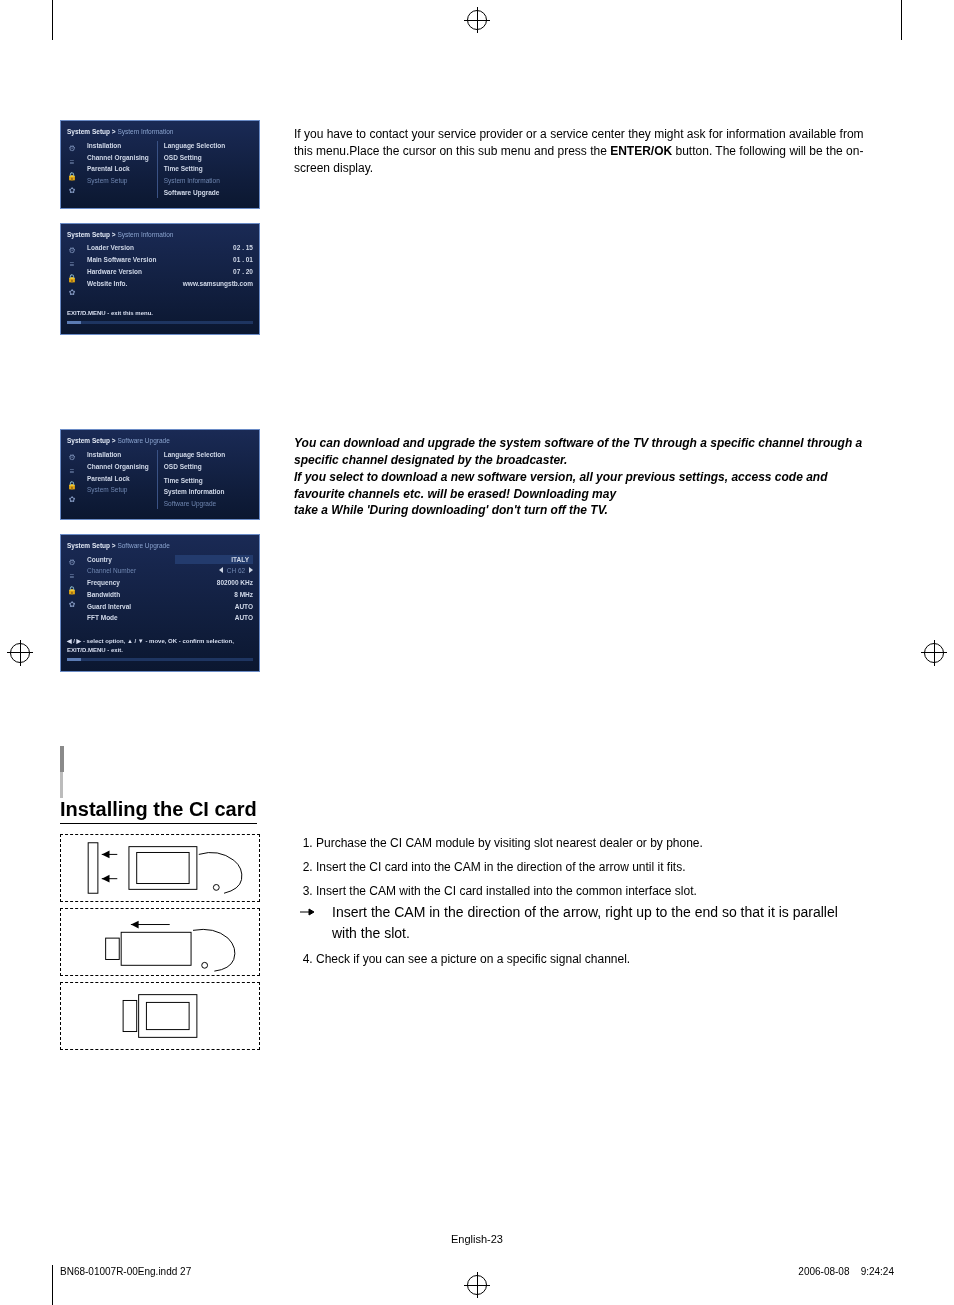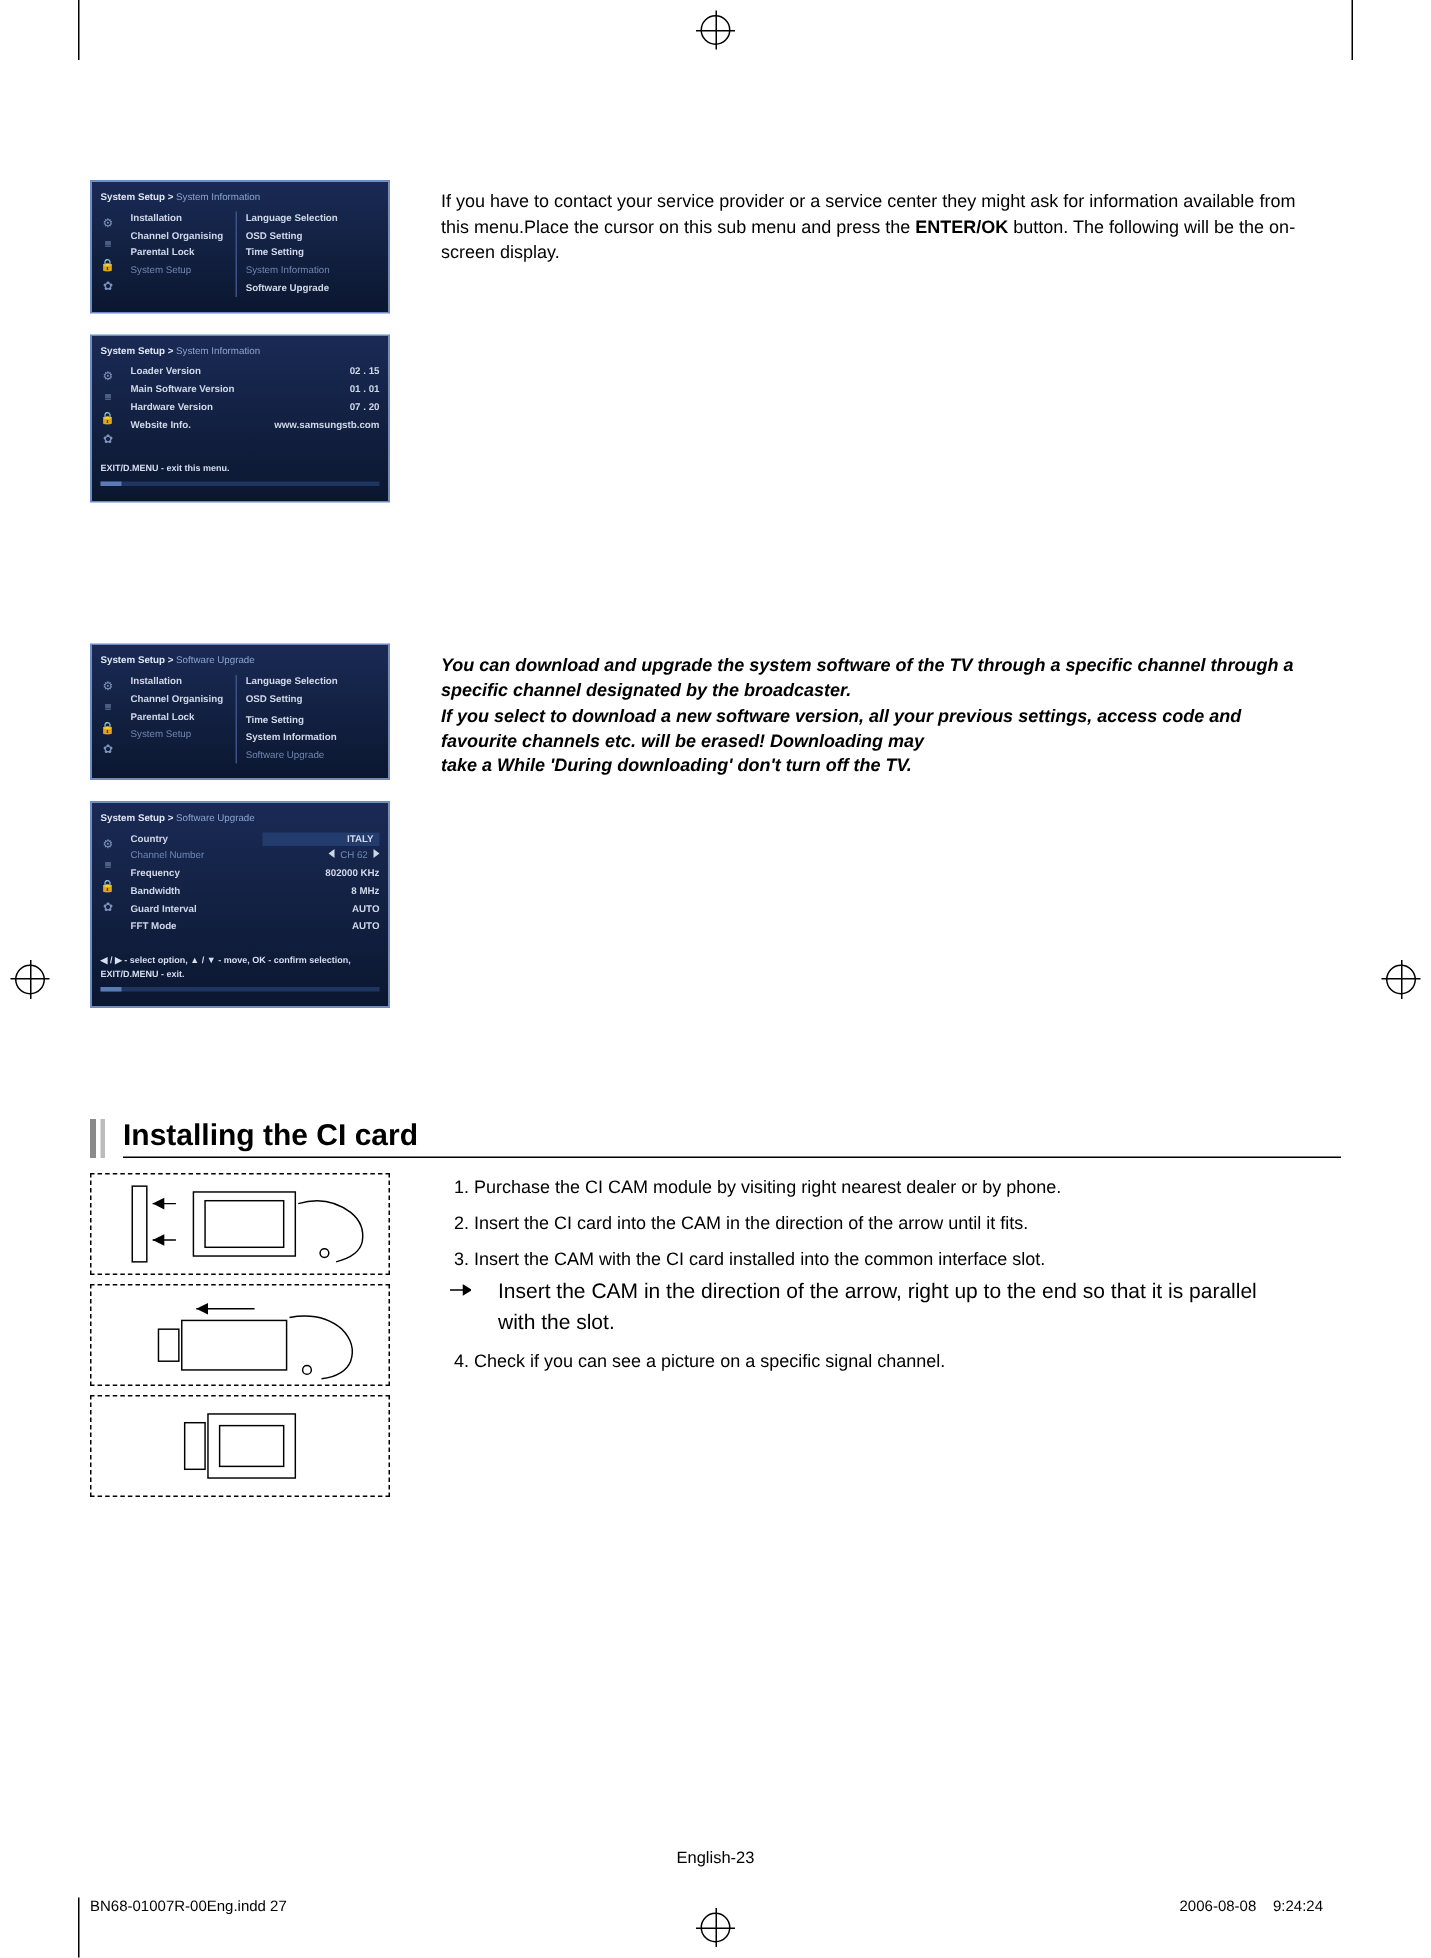--- a/index.html
+++ b/index.html
@@ -70,40 +70,40 @@
   .arrow-lr { display:inline-block; width:0; height:0; border-top:3px solid transparent; border-bottom:3px solid transparent; }
   .arrow-l { border-right:4px solid #cfd7e6; margin-right:2px; }
   .arrow-r { border-left:4px solid #cfd7e6; margin-left:2px; }
 
   .sec-num { font-weight:bold; font-size:12px; }
   .sec-title { font-weight:bold; font-size:12px; }
   .body-text { margin-top:6px; }
   .italic { font-style: italic; font-weight:bold; color:#000000; }
 
   
-  .ci-heading-row { display:flex; align-items:flex-start; margin-top: 60px; }
+  .ci-heading-row { display:flex; align-items:flex-start; margin-top: 60px; flex-direction: column; }
   .ci-bar1 { width:4px; height:26px; background:#8a8a8a; margin-right:3px; }
   .ci-bar2 { width:3px; height:26px; background:#bcbcbc; margin-right:12px; }
   .ci-title { font-size:20px; font-weight:bold; flex:1; border-bottom:1px solid #000; padding-bottom:2px; }
 
   .ci-row { display:flex; gap:24px; margin-top:10px; }
   .ci-figs { width:210px; flex-shrink:0; }
   .fig { width:200px; height:68px; border:1px dashed #000; margin-bottom:6px; position:relative; box-sizing:border-box; }
   .fig svg { width:100%; height:100%; }
 
   .ci-right { flex:1; font-size:12px; line-height:1.5; padding-right:30px; }
   ol.ci-list { margin:0; padding-left:22px; }
   ol.ci-list li { margin-bottom:6px; }
   .note-arrow { display:inline-block; width:16px; vertical-align:top; }
   .note-arrow svg { width:14px; height:10px; }
   .sub-note { font-size:14px; padding-left:16px; text-indent:-16px; margin-top:2px; }
   .final-note { font-size:11px; margin-top:16px; }
 
   .footer { position:absolute; left:0; right:0; bottom:60px; text-align:center; font-size:11px; }
-  .print-line { position:absolute; left:60px; right:72px; bottom:28px; display:flex; justify-content:space-between; font-size:10px; color:#000;gap:20px; }
+  .print-line { position:absolute; left:60px; right:60px; bottom:28px; display:flex; justify-content:space-between; font-size:10px; color:#000;gap:20px; }
 </style>
 </head>
 <body>
 
 <div class="page">
 
   <span class="crop-mark crop-tl-v"></span>
   <span class="crop-mark crop-tr-v"></span>
   <span class="crop-mark crop-bl-v"></span>
   <span class="reg-mark reg-top"></span>
@@ -308,21 +308,21 @@
         <svg viewBox="0 0 200 68">
           <rect x="78" y="12" width="60" height="44" fill="none" stroke="#000"></rect>
           <rect x="62" y="18" width="14" height="32" fill="none" stroke="#000"></rect>
           <rect x="86" y="20" width="44" height="28" fill="none" stroke="#000"></rect>
         </svg>
       </div>
     </div>
 
     <div class="ci-right">
       <ol class="ci-list">
-        <li>Purchase the CI CAM module by visiting right nearest dealer or by phone.</li>
+        <li>Purchase the CI CAM module by visiting slot nearest dealer or by phone.</li>
         <li>Insert the CI card into the CAM in the direction of the arrow until it fits.</li>
         <li>
           <span>Insert the CAM with the CI card installed into the common interface slot.</span>
           <div class="sub-note">
             <span class="note-arrow">
               <svg viewBox="0 0 14 10">
                   <path d="M0 5 L9 5 M9 2 L14 5 L9 8 Z" fill="#000" stroke="#000"></path>
                 </svg>
             </span><span>Insert the CAM in the direction of the arrow, right up to the end so that it is parallel with the slot.</span>
           </div>

